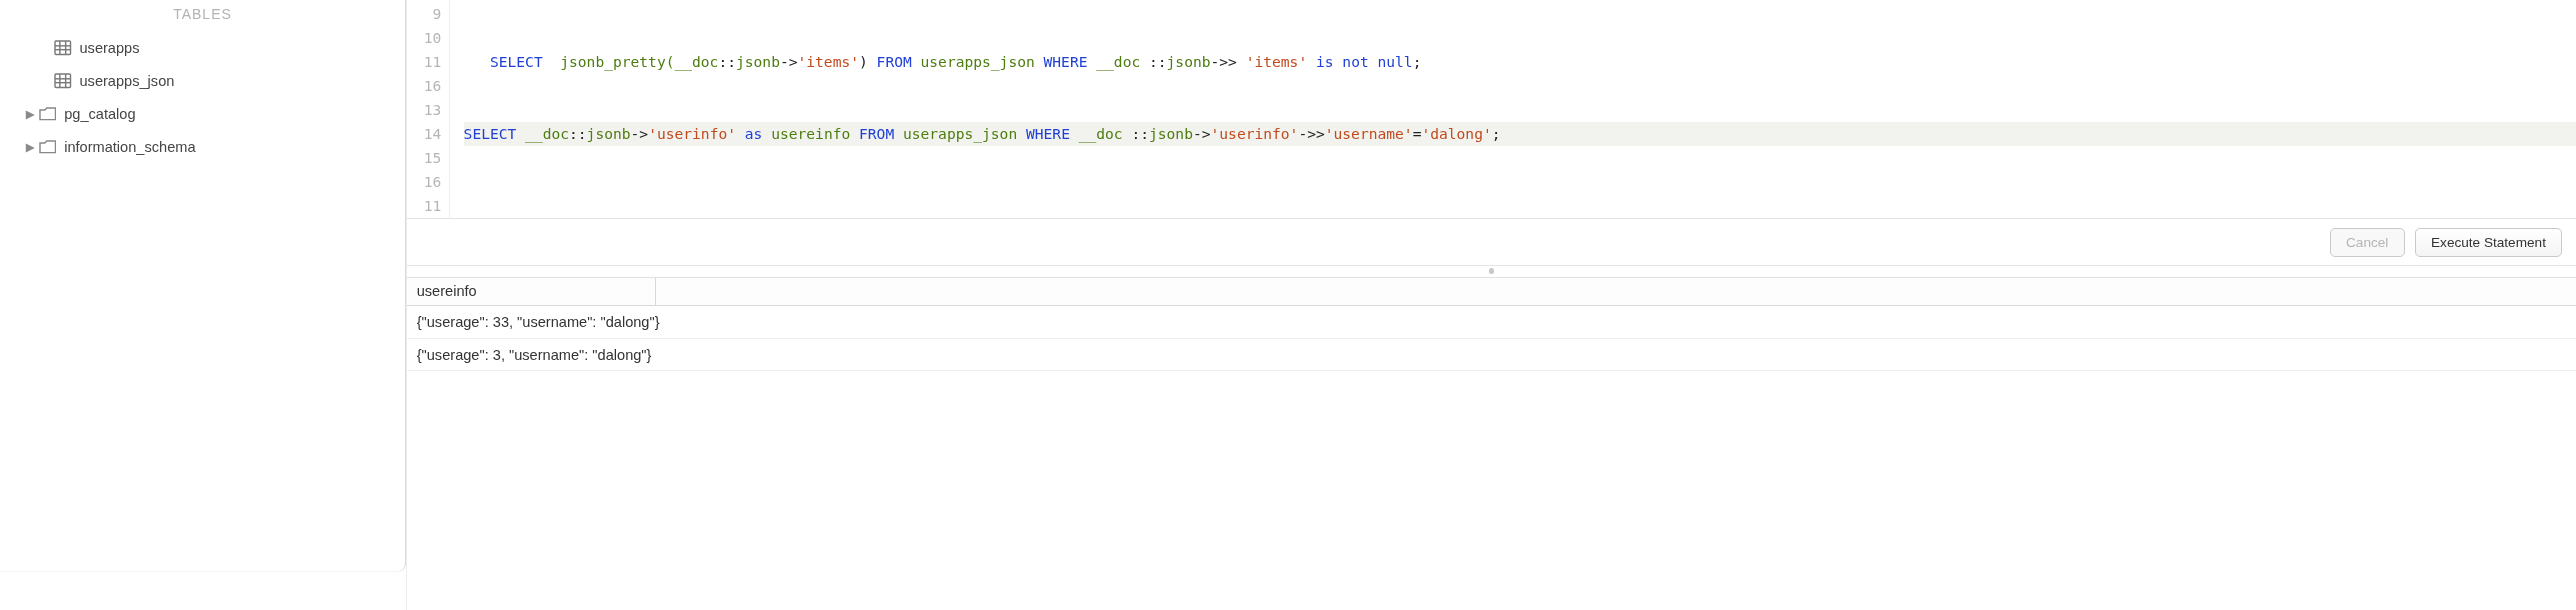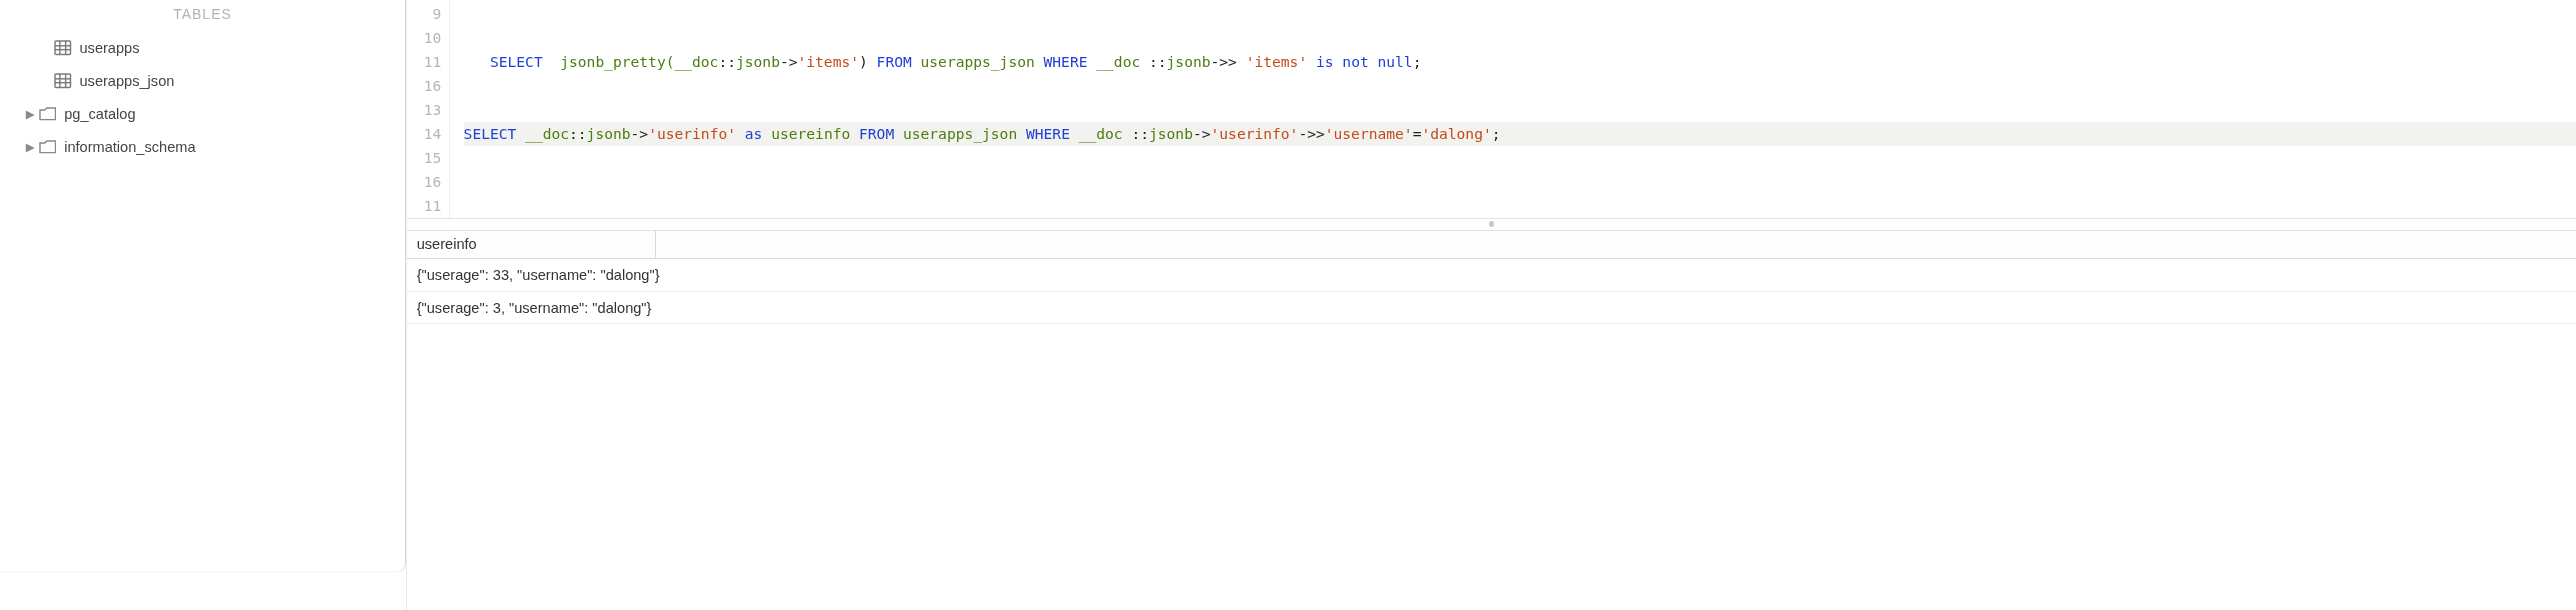--- a/index.html
+++ b/index.html
@@ -104,20 +104,24 @@
           <div>16</div>
           <div>13</div>
           <div>14</div>
           <div>15</div>
           <div>16</div>
           <div>11</div>
         </div>
       <div class="code" id="code"><div class="line">&nbsp;</div><div class="line">&nbsp;</div><div class="line"><span class="tok-id">   </span><span class="tok-kw">SELECT</span><span class="tok-id">  jsonb_pretty(__doc</span><span class="tok-punc">::</span><span class="tok-id">jsonb</span><span class="tok-punc">-&gt;</span><span class="tok-str">'items'</span><span class="tok-punc">) </span><span class="tok-kw">FROM</span><span class="tok-id"> userapps_json </span><span class="tok-kw">WHERE</span><span class="tok-id"> __doc </span><span class="tok-punc">::</span><span class="tok-id">jsonb</span><span class="tok-punc">-&gt;&gt;</span><span class="tok-id"> </span><span class="tok-str">'items'</span><span class="tok-id"> </span><span class="tok-kw">is not null</span><span class="tok-punc">;</span></div><div class="line">&nbsp;</div><div class="line">&nbsp;</div><div class="line highlight"><span class="tok-kw">SELECT</span><span class="tok-id"> __doc</span><span class="tok-punc">::</span><span class="tok-id">jsonb</span><span class="tok-punc">-&gt;</span><span class="tok-str">'userinfo'</span><span class="tok-id"> </span><span class="tok-kw">as</span><span class="tok-id"> usereinfo </span><span class="tok-kw">FROM</span><span class="tok-id"> userapps_json </span><span class="tok-kw">WHERE</span><span class="tok-id"> __doc </span><span class="tok-punc">::</span><span class="tok-id">jsonb</span><span class="tok-punc">-&gt;</span><span class="tok-str">'userinfo'</span><span class="tok-punc">-&gt;&gt;</span><span class="tok-str">'username'</span><span class="tok-punc">=</span><span class="tok-str">'dalong'</span><span class="tok-punc">;</span></div><div class="line">&nbsp;</div><div class="line">&nbsp;</div><div class="line">&nbsp;</div></div>
     </div>
 
+    <div class="actions">
+      <button class="btn disabled">Cancel</button>
+      <button class="btn">Execute Statement</button>
+    </div>
 
     <div class="grip">
         <span class="grip-dot"></span>
       </div>
 
     <div class="results">
       <div class="results-header">
         <div class="col-head first">usereinfo</div>
         <div class="col-head" style="flex:1;border-right:none;"></div>
       </div>

